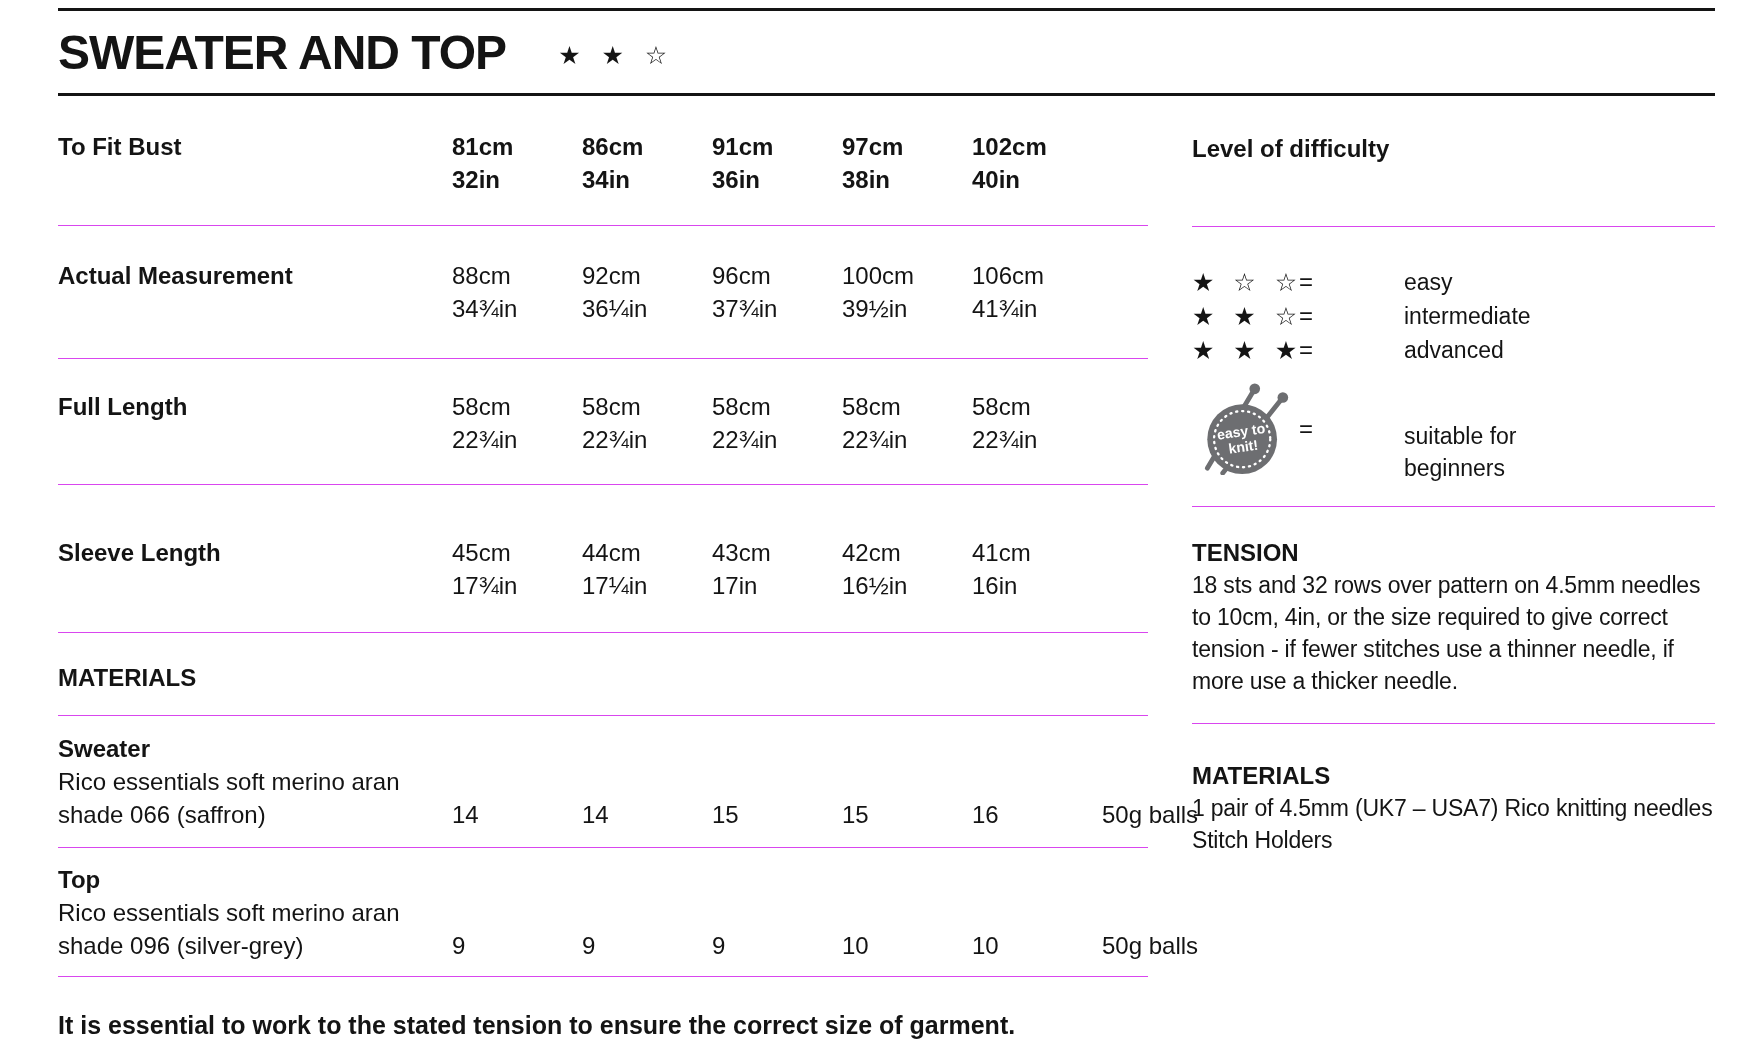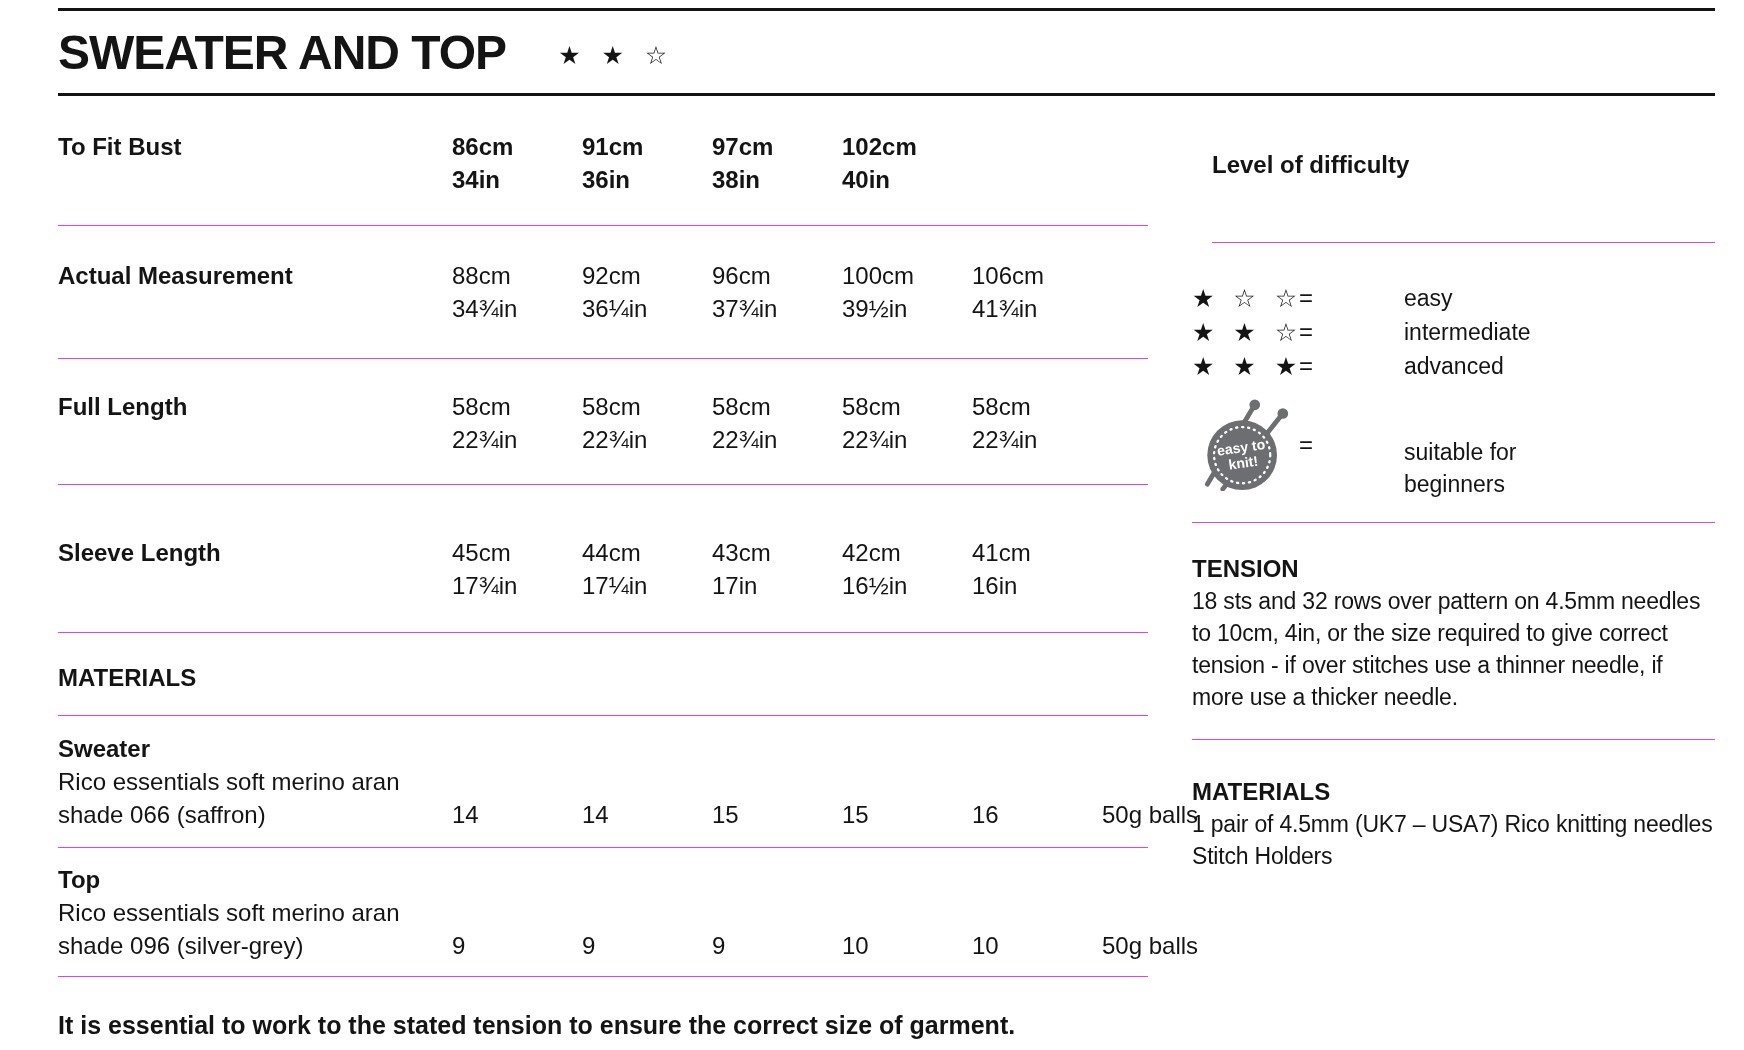--- a/index.html
+++ b/index.html
@@ -57,21 +57,21 @@
   .heading { font-size:24px; line-height:33px; font-weight:bold; }
 
   
   .essential {
     padding:32px 0 21px;
     font-size:25px; line-height:33px; font-weight:bold;
     border-bottom:2px solid #8b8b8b;
   }
 
   
-  .rsec1 { padding:52px 0 61px;margin-left:20px; }
+  .rsec1 { padding:36px 0 61px; }
   .rsec2 { padding:38px 0 22px; }
   .rsec3 { padding:29px 0 26px; }
   .rsec4 { padding:35px 0 0; }
 
   .legend-row {
     display:grid; grid-template-columns:107px 105px auto;
     height:34px; align-items:center;
   }
   .legend-stars { font-size:25px; letter-spacing:6px; white-space:nowrap; }
   .legend-eq    { font-size:24px; }
@@ -98,20 +98,24 @@
       <div class="title-stars">★ ★ ☆</div>
     </div>
 
     <div class="columns">
 
       <div class="leftcol">
 
         <div class="grule sec-tofit">
           <div class="lrow">
             <div class="cell b">To Fit Bust</div>
+            <div class="cell b">
+              <div>81cm</div>
+              <div>32in</div>
+            </div>
             <div class="cell b">
               <div>86cm</div>
               <div>34in</div>
             </div>
             <div class="cell b">
               <div>91cm</div>
               <div>36in</div>
             </div>
             <div class="cell b">
               <div>97cm</div>
@@ -289,21 +293,21 @@
               <div>suitable for</div>
               <div>beginners</div>
             </div>
           </div>
         </div>
 
         <div class="grule rsec3">
           <div class="heading rhead-gap">TENSION</div>
           <div class="rtext">18 sts and 32 rows over pattern on 4.5mm needles</div>
           <div class="rtext">to 10cm, 4in, or the size required to give correct</div>
-          <div class="rtext">tension - if over stitches use a thinner needle, if</div>
+          <div class="rtext">tension - if fewer stitches use a thinner needle, if</div>
           <div class="rtext">more use a thicker needle.</div>
         </div>
 
         <div class="rsec4">
           <div class="heading rhead-gap">MATERIALS</div>
           <div class="rtext">1 pair of 4.5mm (UK7 – USA7) Rico knitting needles</div>
           <div class="rtext">Stitch Holders</div>
         </div>
 
       </div>

